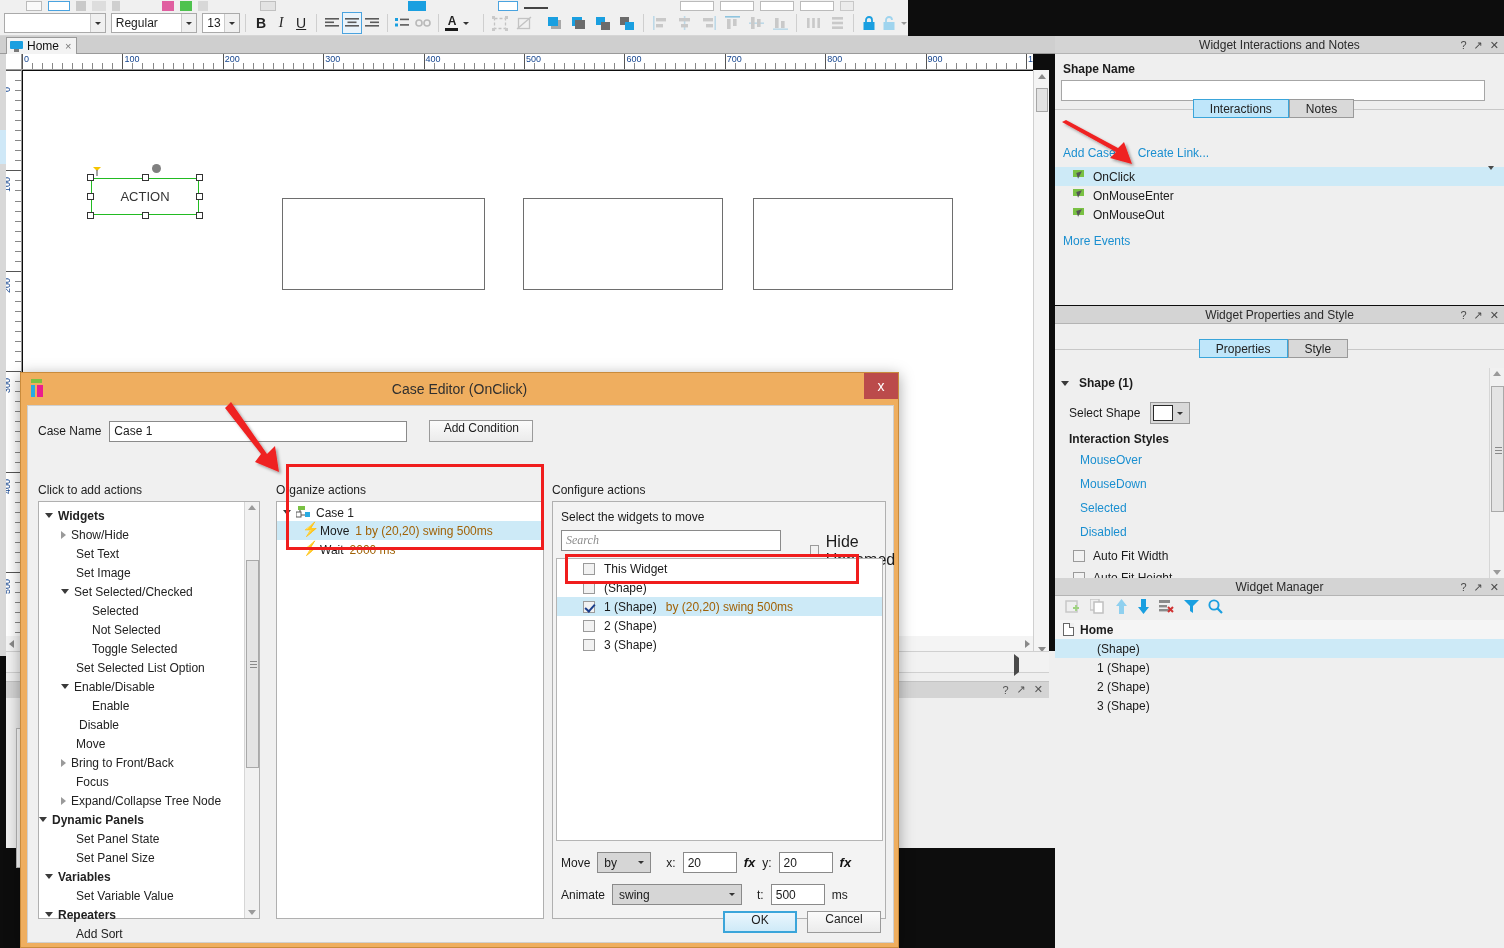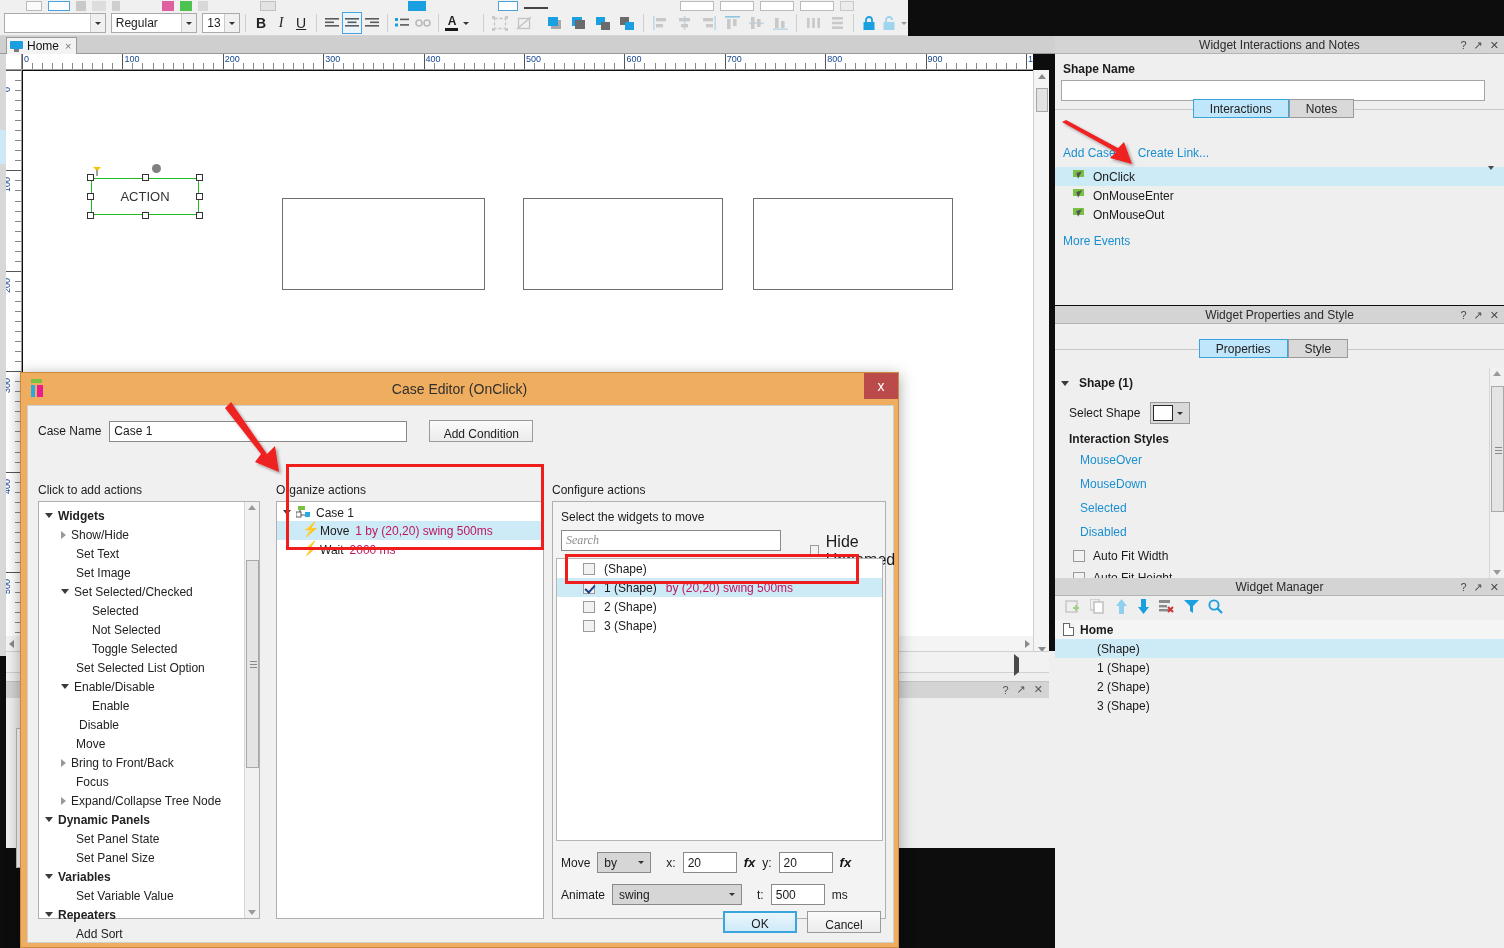--- a/index.html
+++ b/index.html
@@ -191,24 +191,24 @@
   .sb-thumb { position: absolute; left: 1px; width: 13px; background: #e4e4e4; border: 1px solid #a9a9a9; }
   .grip { position:absolute; left:3px; width:7px; height:1px; background:#8a8a8a;}
 
   .bolt { width: 11px; height: 13px; position: relative; display:inline-block; }
   .bolt::before {
     content: "\26A1"; position: absolute; left: -1px; top: -3px; font-size: 14px; color: #3a3a3a;
   }
 
   .act-row { height: 19px; display: flex; align-items: center; gap: 6px; font-size: 12px; padding-left: 26px; }
   .act-row.sel { background: #cdeaf7; }
-  .green { color: #be185d; }
+  .green { color: #a16207; }
 
   .dlg-btn {
-    height: 22px; min-width: 76px; display:flex; align-items:flex-end; justify-content:center;
+    height: 22px; min-width: 76px; display:flex; align-items:flex-start; justify-content:center;
     border: 1px solid #9a9a9a; background: linear-gradient(#fbfbfb,#ebebeb); font-size: 12px; color:#1c1c1c;
   }
   .dlg-btn.primary { border: 2px solid #3aa5da; background: linear-gradient(#eaf6fd,#cfeaf8); }
 
   .sm-input { height: 21px; border: 1px solid #8a8a8a; background: #fff; font-size: 12px; padding: 0 4px; display:flex; align-items:center;}
   .sm-combo {
     height: 21px; border: 1px solid #8a8a8a; background: #d6d6d6; font-size: 12px;
     display: flex; align-items: center; padding-left: 6px; position: relative;
   }
   .sm-combo .ca { position: absolute; right: 6px; }
@@ -1007,21 +1007,21 @@
               <span>Bring to Front/Back</span>
             </div>
             <div class="tree-row" style="padding-left: 22px;">
               <i style="display: inline-block; width: 10px; margin-right: 5px;"></i>
               <span>Focus</span>
             </div>
             <div class="tree-row" style="padding-left: 22px;">
               <i class="tri-exp"></i>
               <span>Expand/Collapse Tree Node</span>
             </div>
-            <div class="tree-row" style="padding-left: 6px;">
+            <div class="tree-row" style="">
               <i class="tri-col dark"></i>
               <span style="font-weight: bold;">Dynamic Panels</span>
             </div>
             <div class="tree-row" style="padding-left: 22px;">
               <i style="display: inline-block; width: 10px; margin-right: 5px;"></i>
               <span>Set Panel State</span>
             </div>
             <div class="tree-row" style="padding-left: 22px;">
               <i style="display: inline-block; width: 10px; margin-right: 5px;"></i>
               <span>Set Panel Size</span>
@@ -1088,20 +1088,24 @@
 
         <span class="sm-input" style="position:absolute;left:8px;top:28px;width:220px;font-family:Liberation Serif, serif;">
           <span class="ph">Search</span>
         </span>
         <span style="position:absolute;left:238px;top:31px;display:flex;align-items:center;gap:7px;font-size:16px;margin-left:19px;">
           <span class="chk"></span>
           <span>Hide Unnamed</span>
         </span>
 
         <div style="position:absolute;left:3px;top:56px;width:327px;height:283px;background:#fff;border:1px solid #b5b5b5;">
+          <div style="height:19px;display:flex;align-items:center;gap:9px;padding-left:26px;font-size:12px;">
+            <span class="chk"></span>
+            <span>This Widget</span>
+          </div>
           <div style="height:19px;display:flex;align-items:center;gap:9px;padding-left:26px;font-size:12px;">
             <span class="chk"></span>
             <span>(Shape)</span>
           </div>
           <div style="height:19px;display:flex;align-items:center;gap:9px;padding-left:26px;font-size:12px;background:#cdeaf7;">
             <span class="chk on"></span>
             <span>1 (Shape)</span>
             <span class="green">by (20,20) swing 500ms</span>
           </div>
           <div style="height:19px;display:flex;align-items:center;gap:9px;padding-left:26px;font-size:12px;">

